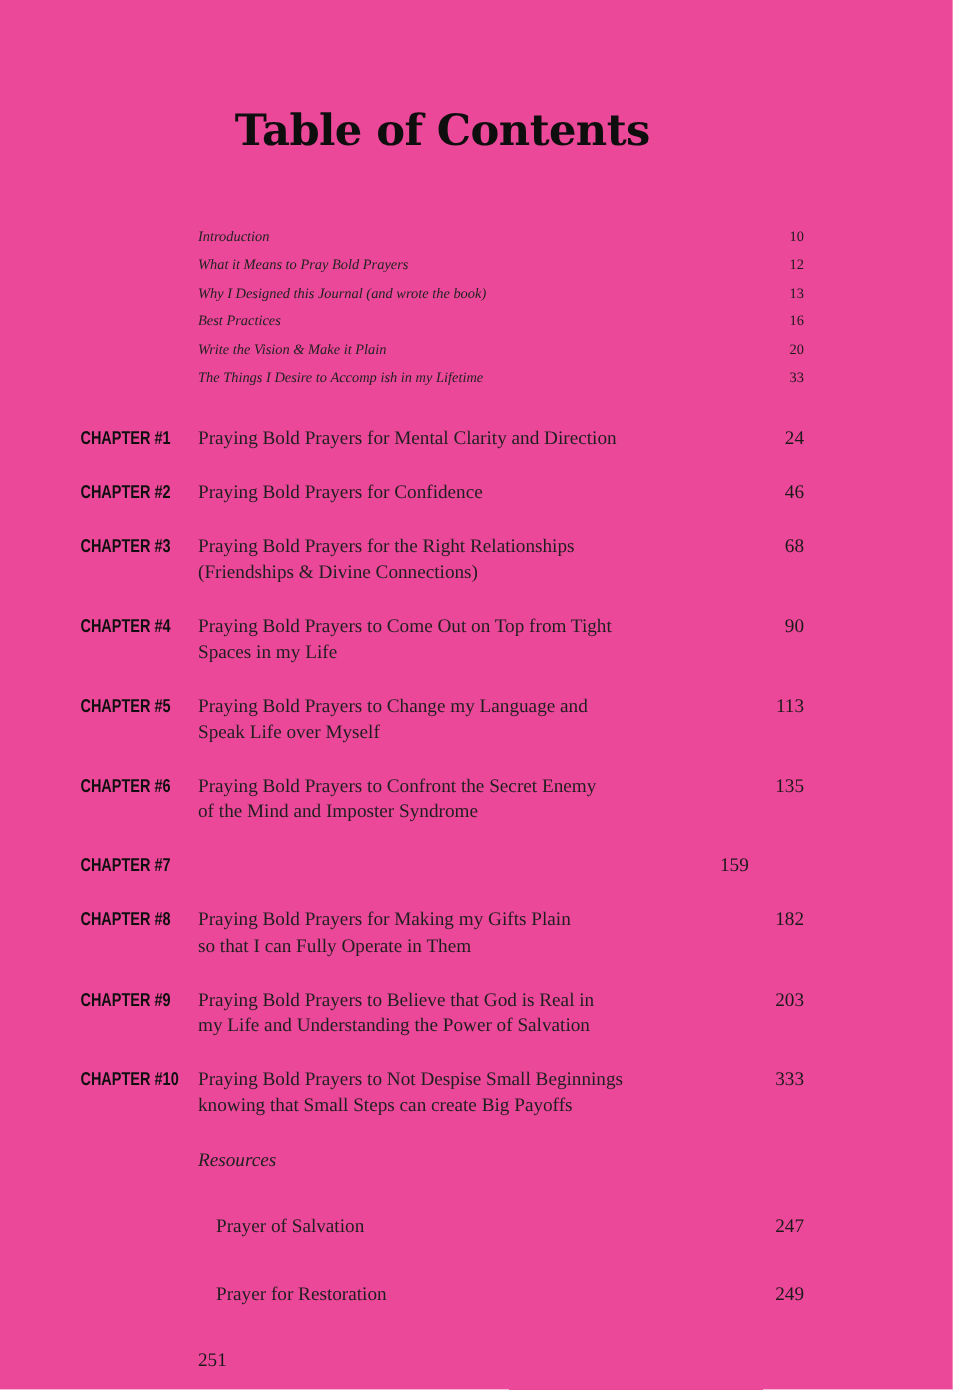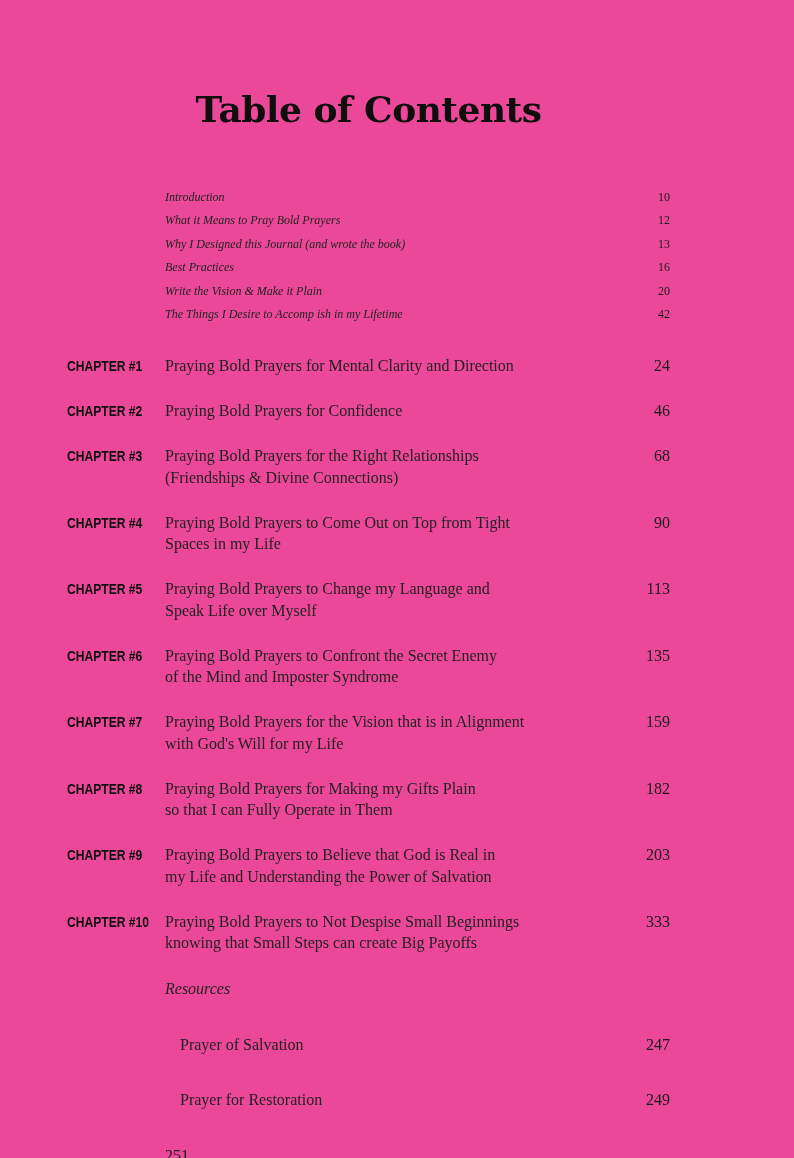--- a/index.html
+++ b/index.html
@@ -62,21 +62,21 @@
     <span class="fm-page">16</span>
   </div>
 
   <div class="fm-row">
     <span class="fm-title">Write the Vision &amp; Make it Plain</span>
     <span class="fm-page">20</span>
   </div>
 
   <div class="fm-row">
     <span class="fm-title">The Things I Desire to Accomp ish in my Lifetime</span>
-    <span class="fm-page">42</span>
+    <span class="fm-page">33</span>
   </div>
 </section>
 
   <section class="chapters" id="chapters">
   <div class="ch-row">
     <span class="ch-label">CHAPTER #1</span>
     <span class="ch-title">
           <div>Praying Bold Prayers for Mental Clarity and Direction</div>
         </span>
     <span class="ch-page">24</span>
@@ -121,24 +121,20 @@
     <span class="ch-label">CHAPTER #6</span>
     <span class="ch-title">
           <div>Praying Bold Prayers to Confront the Secret Enemy</div>
           <div>of the Mind and Imposter Syndrome</div>
         </span>
     <span class="ch-page">135</span>
   </div>
 
   <div class="ch-row">
     <span class="ch-label">CHAPTER #7</span>
-    <span class="ch-title">
-          <div>Praying Bold Prayers for the Vision that is in Alignment</div>
-          <div>with God's Will for my Life</div>
-        </span>
     <span class="ch-page">159</span>
   </div>
 
   <div class="ch-row">
     <span class="ch-label">CHAPTER #8</span>
     <span class="ch-title">
           <div>Praying Bold Prayers for Making my Gifts Plain</div>
           <div>so that I can Fully Operate in Them</div>
         </span>
     <span class="ch-page">182</span>

